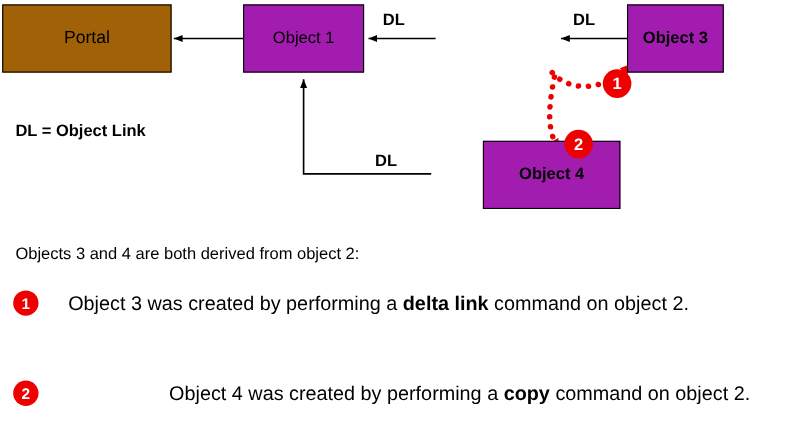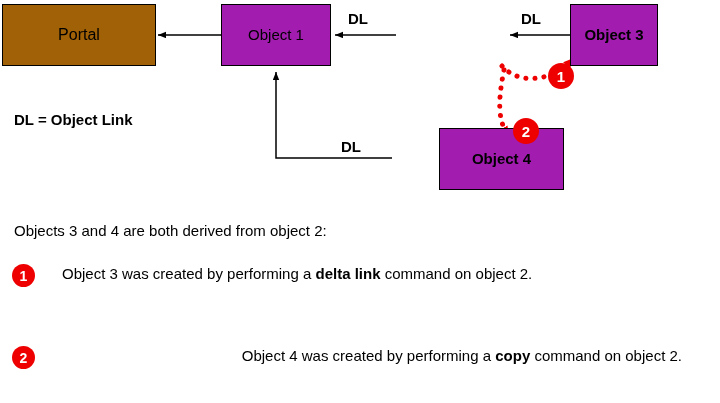--- a/index.html
+++ b/index.html
@@ -86,21 +86,21 @@
 
   .notes-heading {
     position: absolute;
     left: 14px;
     top: 222px;
     font-size: 15px;
     white-space: nowrap;
   }
   .note {
     position: absolute;
-    font-size: 15px;
+    font-size: 18px;
     line-height: 1.45;
   }
   .note-text { display: block; }
   .note b { font-weight: bold; }
 </style>
 </head>
 <body>
 
 <div id="canvas">
 

